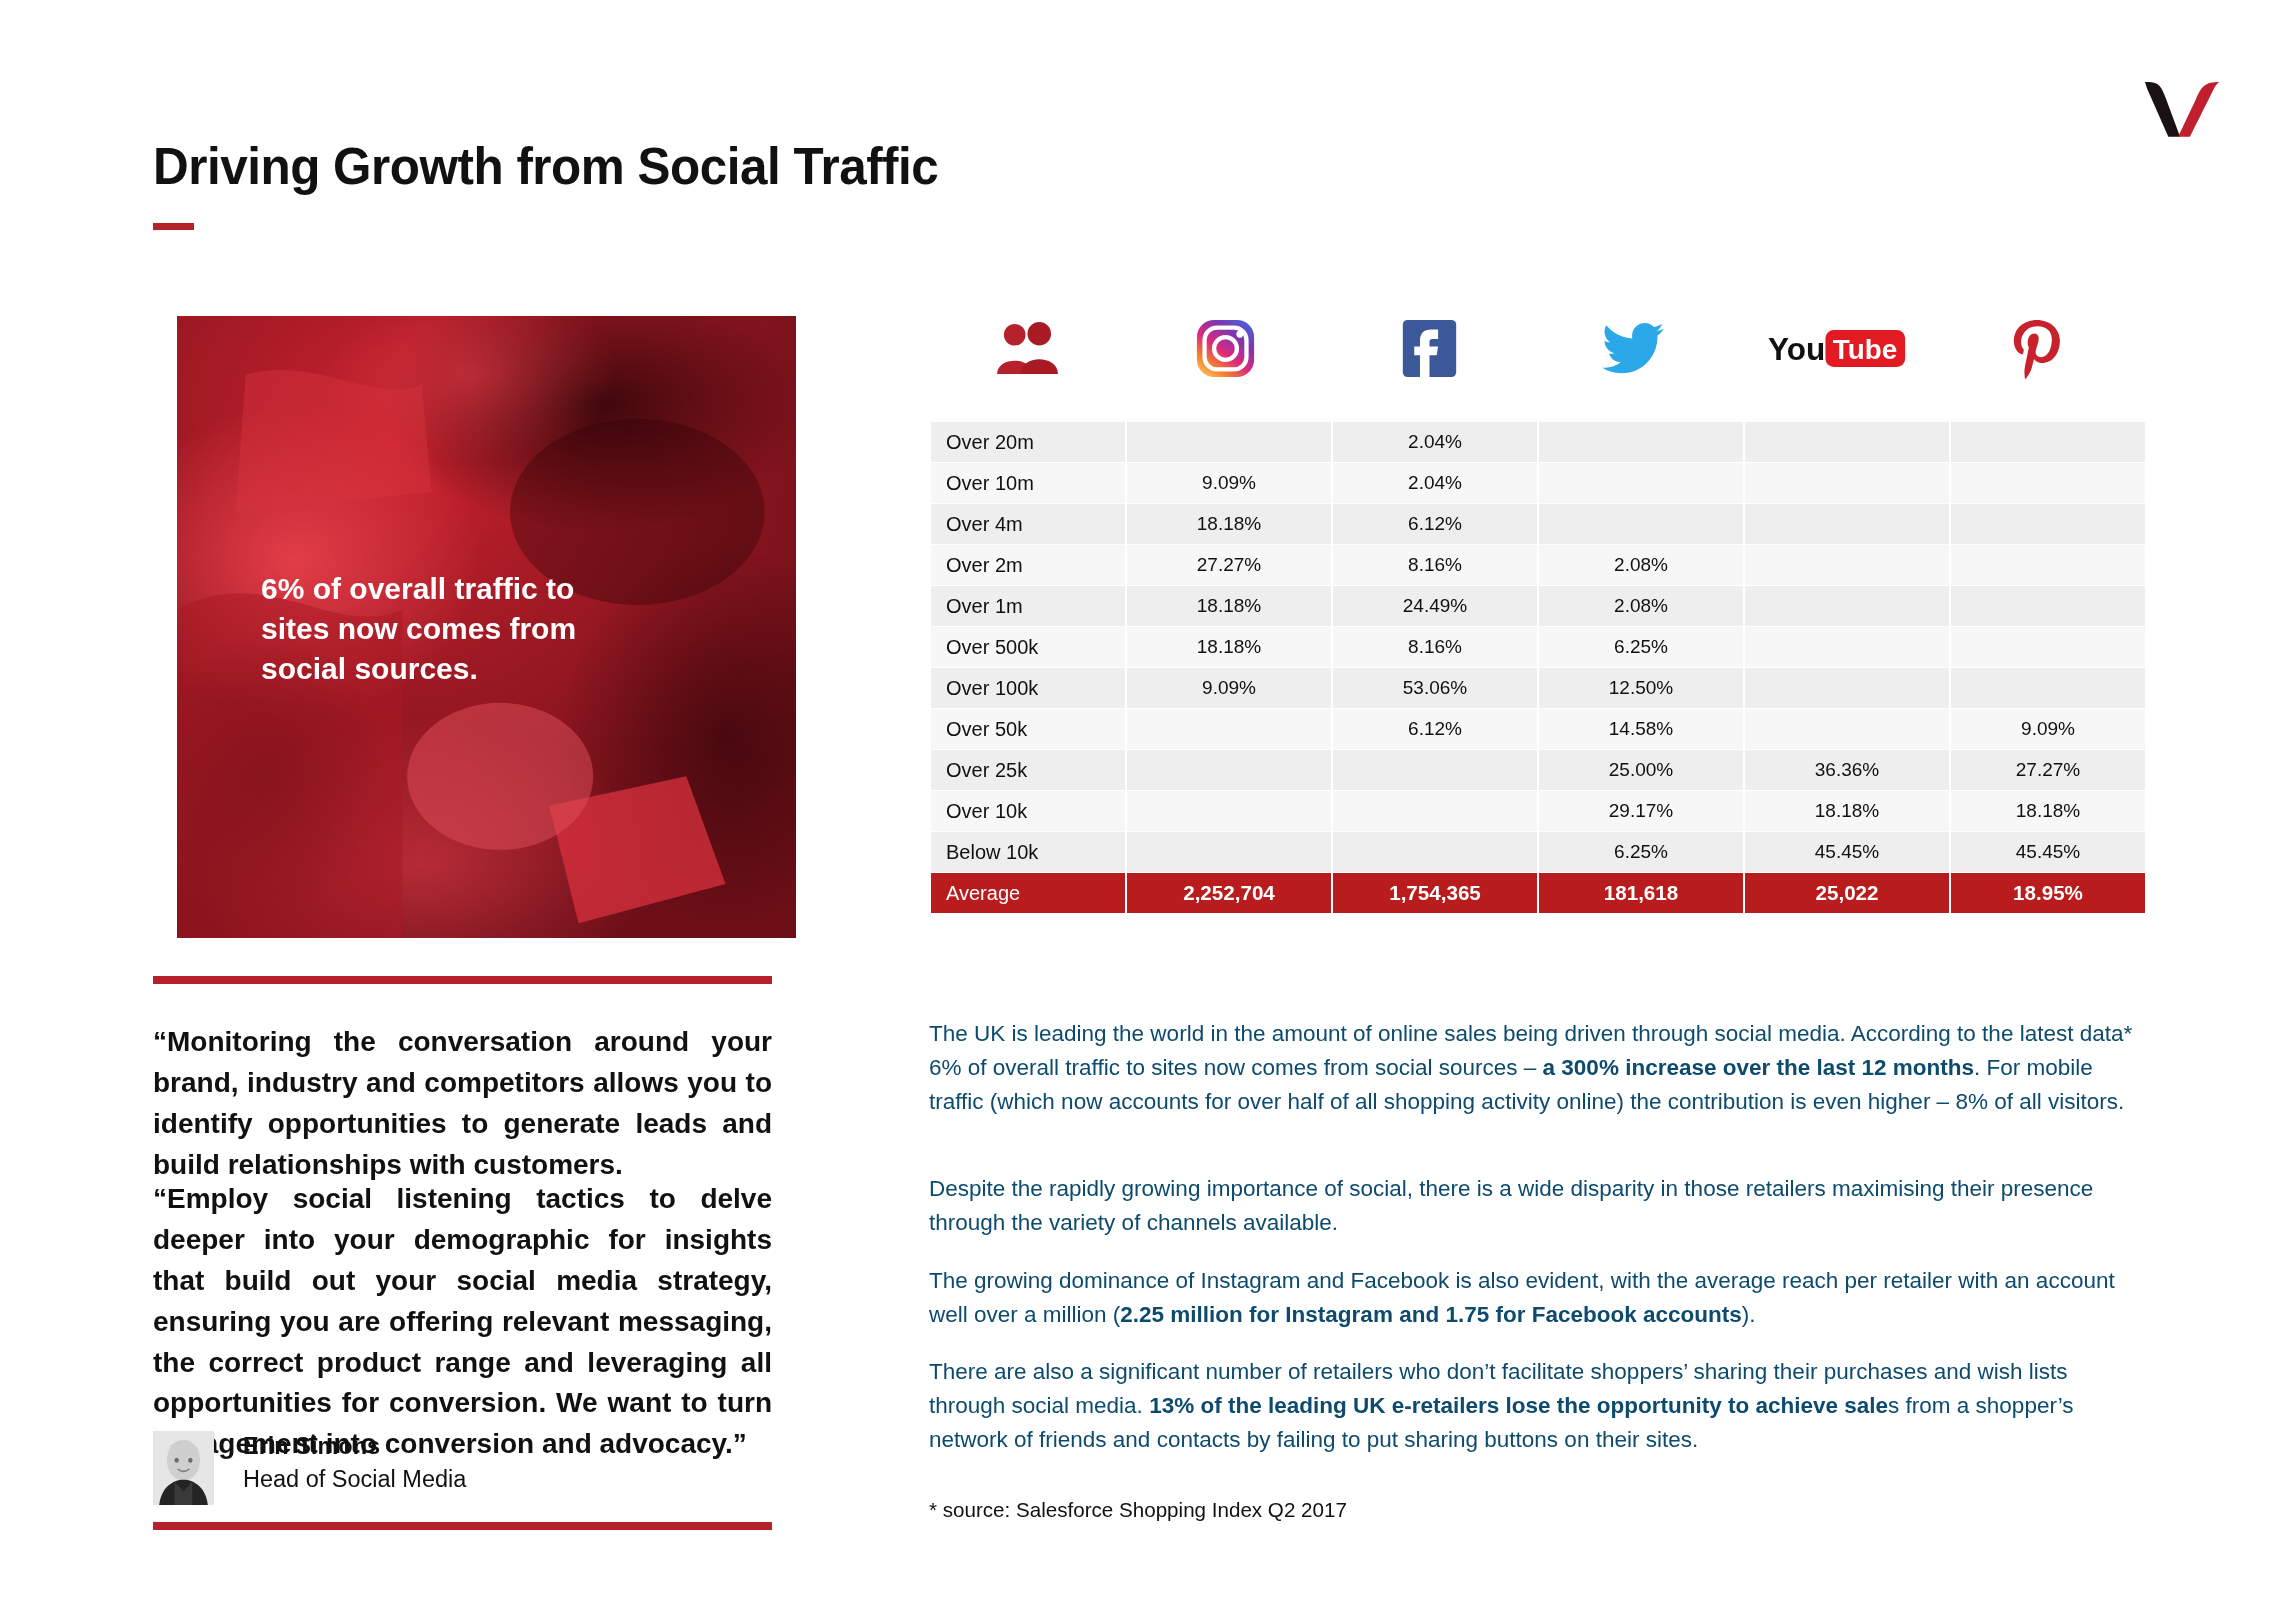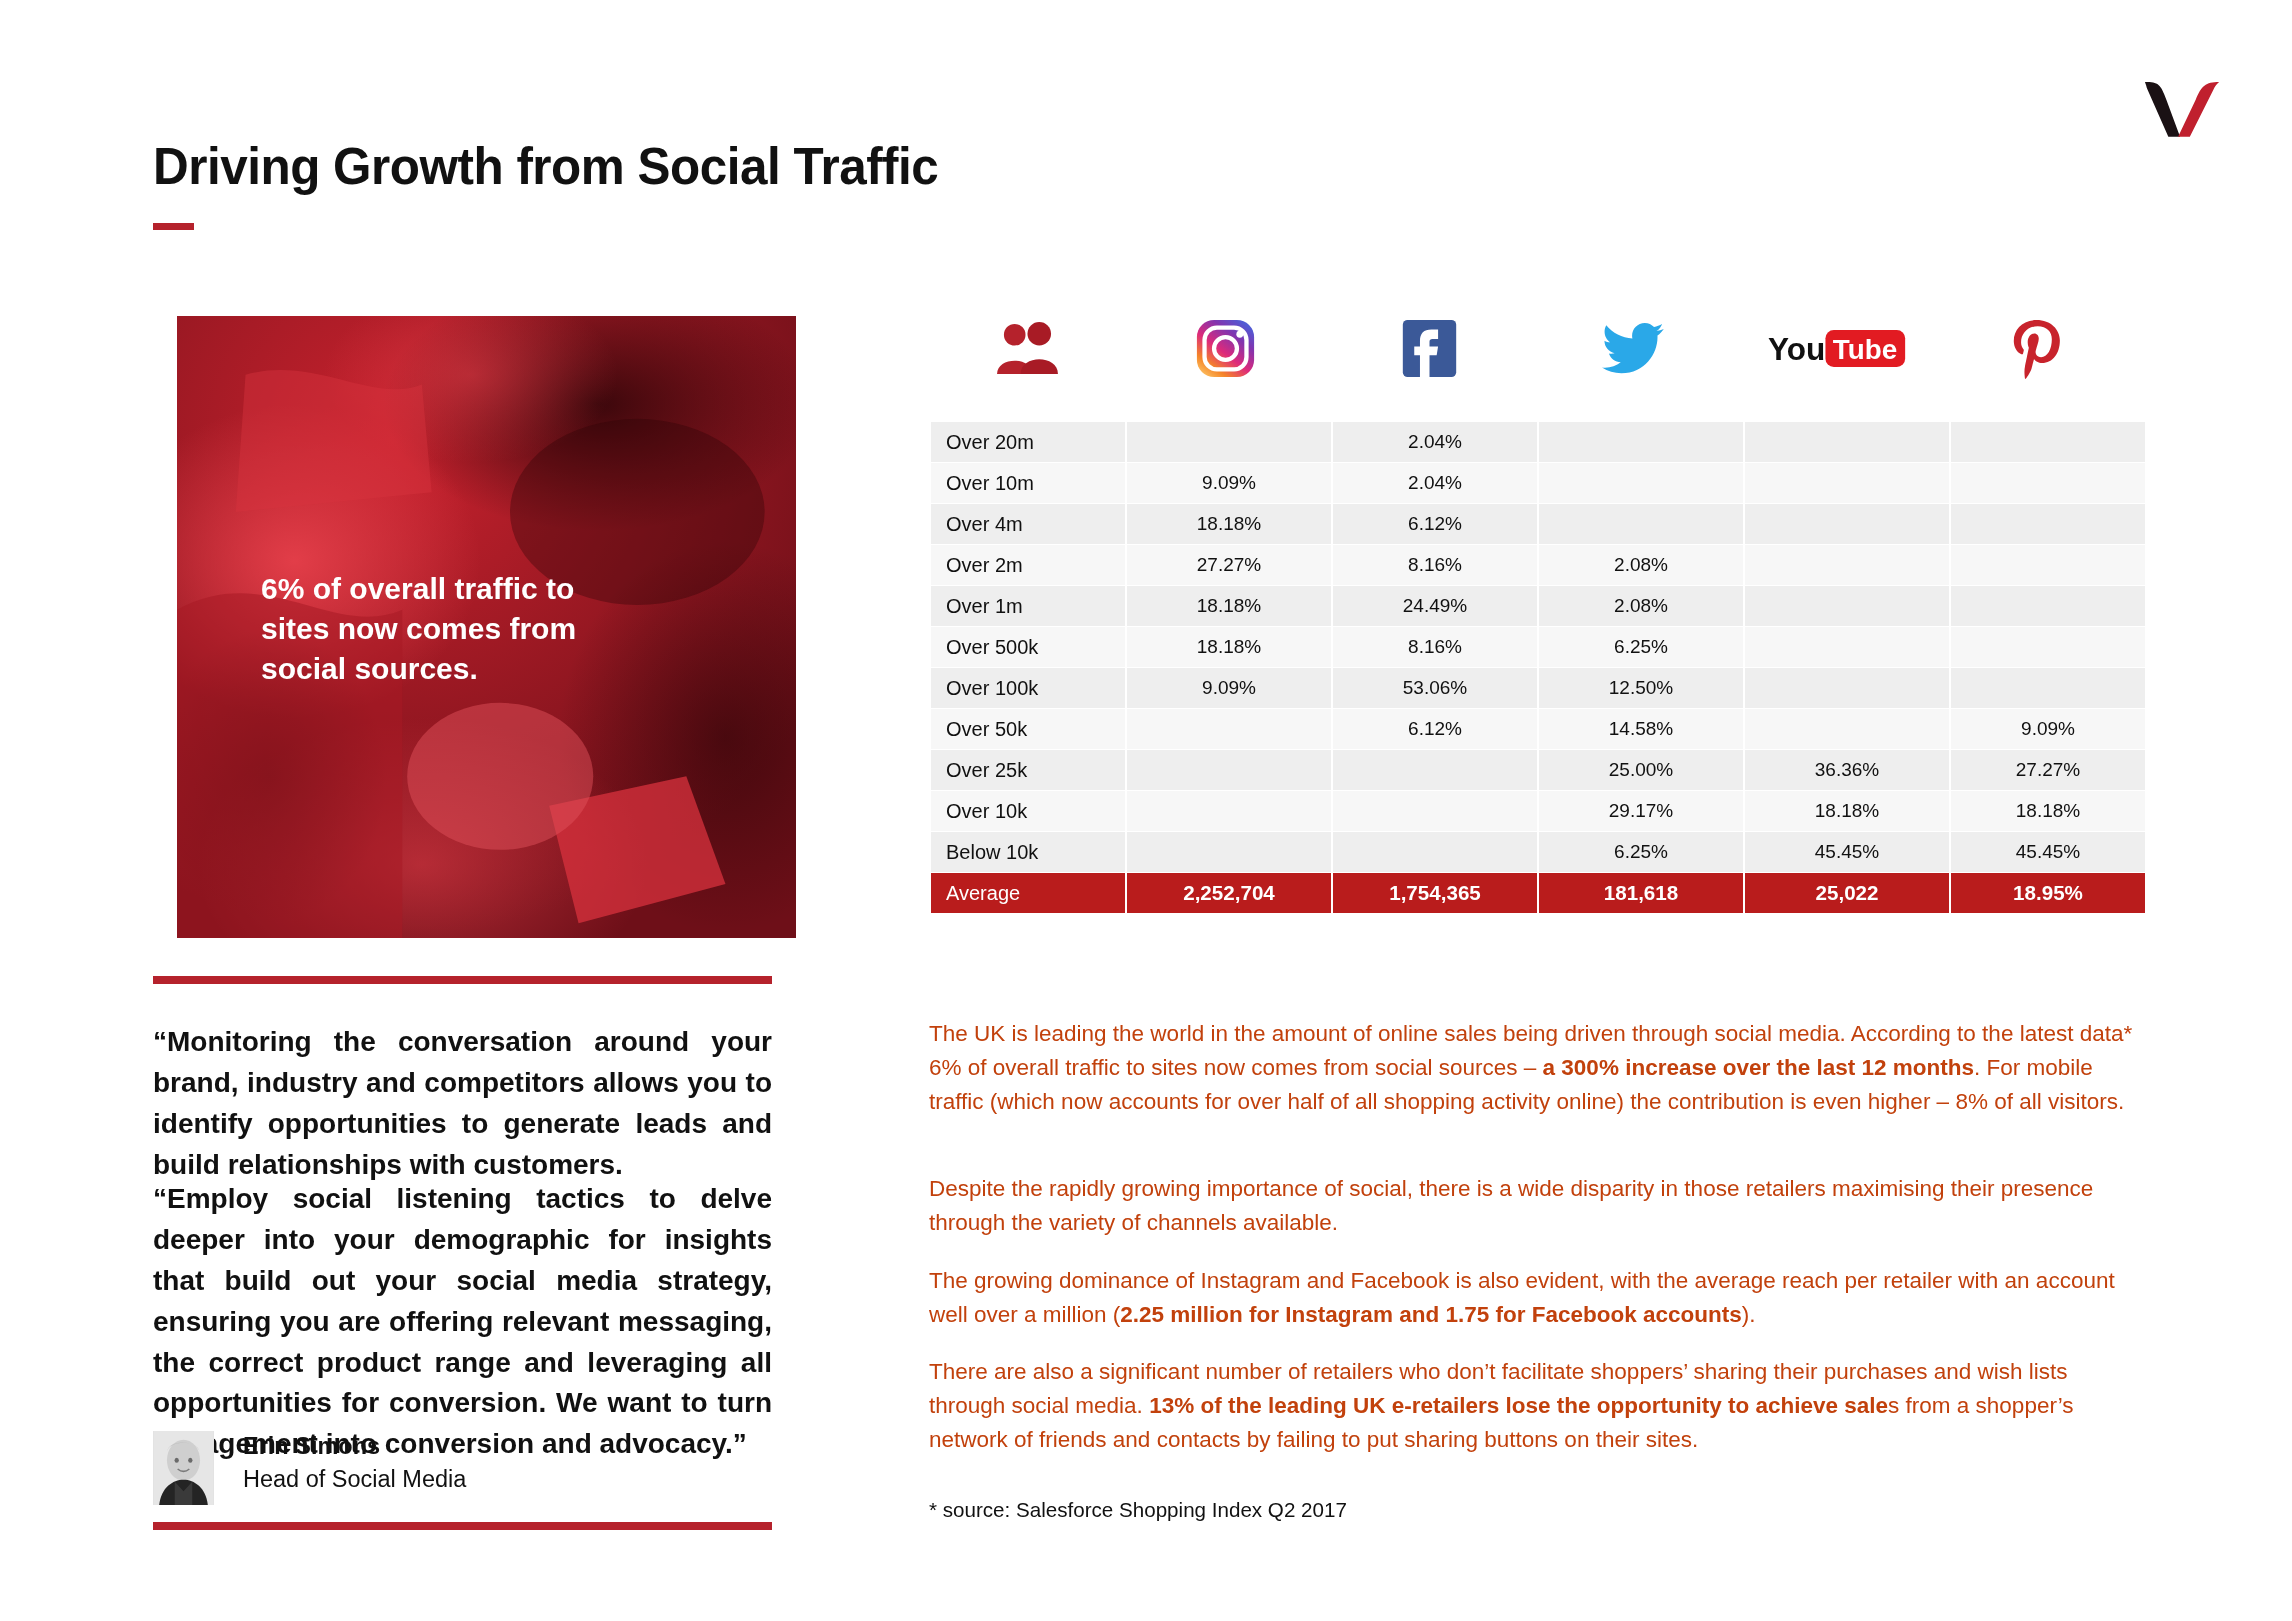--- a/index.html
+++ b/index.html
@@ -77,21 +77,21 @@
   tr.total td{background:#b91c1c;color:#ffffff;font-weight:700;font-size:20.6px;}
   tr.total td.rowlabel{color:#ffffff;}
 
   
   .icons{position:absolute;left:929px;top:294px;width:1204px;height:108px;}
   .icon-cell{position:absolute;top:0;height:108px;display:flex;align-items:center;justify-content:center;}
 
   
   .body{
     position:absolute;left:929px;width:1204px;
-    font-size:22.5px;line-height:1.52;color:#c2410c;text-align:left;
+    font-size:22.5px;line-height:1.52;color:#0c4a6e;text-align:left;
     font-family:"Liberation Sans Narrow","Liberation Sans",sans-serif;
   }
   .body b{font-weight:700;}
   .p1{top:1017px;}
   .p2{top:1172px;}
   .p3{top:1264px;}
   .p4{top:1355px;}
   .source{
     position:absolute;left:929px;top:1498px;width:882px;font-size:20.6px;color:#111;
     font-family:"Liberation Sans Narrow","Liberation Sans",sans-serif;

